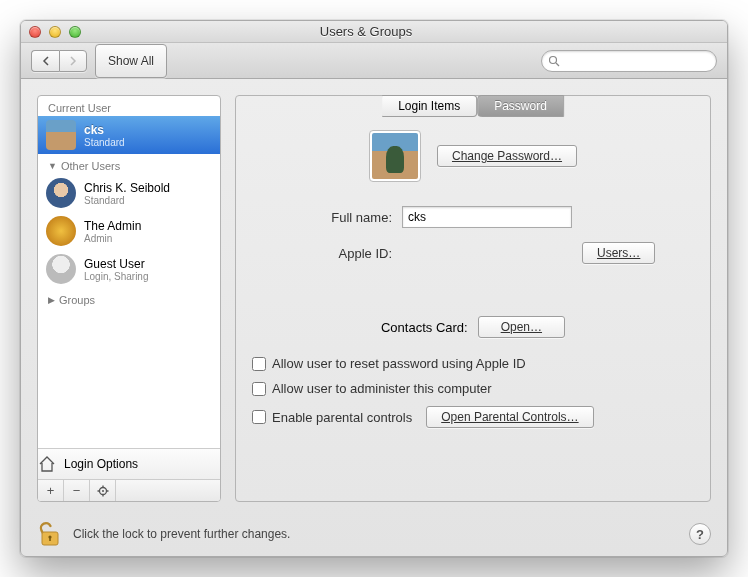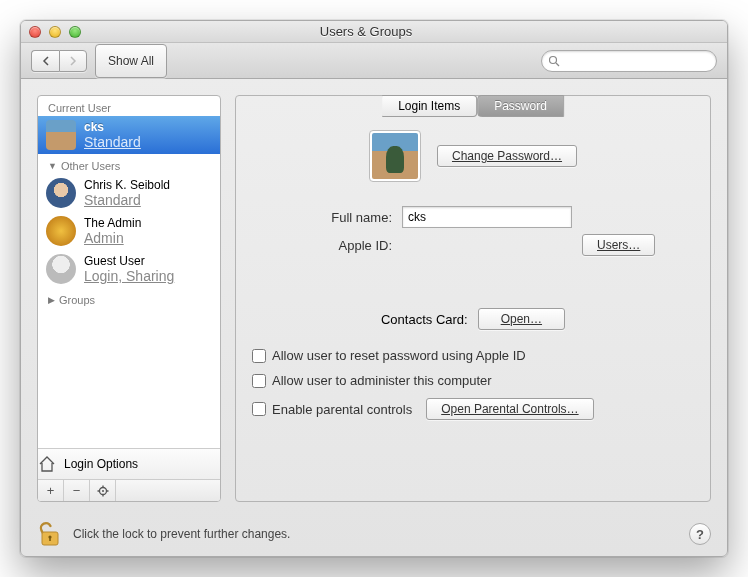--- a/index.html
+++ b/index.html
@@ -86,21 +86,21 @@
 .userlist { flex: 1; overflow: auto; }
 .section-header { font-size: 11px; color: #7a7a7a; padding: 6px 10px 2px 10px; }
 .section-header.sub { display: flex; align-items: center; gap: 4px; padding-top: 6px; }
 .disclosure { font-size: 9px; color: #7a7a7a; }
 .user-row { display: flex; align-items: center; gap: 8px; padding: 4px 8px; }
 .user-row.selected { background: linear-gradient(#5fa7e8, #2a6fd6); color: #fff; }
 .user-row.selected .sub { color: #dbe9fb; }
 .avatar { width: 30px; height: 30px; border-radius: 4px; background: #ccc; position: relative; overflow: hidden; flex-shrink: 0; }
 .avatar.round { border-radius: 50%; }
 .user-name { font-size: 12px; line-height: 14px; }
-.user-row .sub { font-size: 14px; color: #888; text-decoration: underline; }
+.user-row .sub { font-size: 10px; color: #888; }
 .user-row.selected .user-name { font-weight: bold; text-shadow: 0 -1px 0 rgba(0,0,0,0.3); }
 
 .login-options {
   border-top: 1px solid #ccc;
   display: flex; align-items: center; gap: 8px;
   padding: 6px 0; font-size: 12px;
   background: linear-gradient(#fcfcfc, #efefef);
 }
 .bottom-bar {
   border-top: 1px solid #ccc;
@@ -153,21 +153,21 @@
   background: linear-gradient(#ffffff, #ececec);
   border: 1px solid #9e9e9e;
   border-radius: 3px;
   font-size: 12px;
   padding: 3px 14px;
   color: #333;
   box-shadow: 0 1px 0 rgba(255,255,255,0.6), inset 0 1px 0 #fff;
   text-decoration: underline;
 }
 
-.form { margin-top: 24px; display: flex; flex-direction: column; gap: 6px; }
+.form { margin-top: 24px; display: flex; flex-direction: column; gap: 14px; }
 .form-row { display: flex; align-items: center; }
 .form-label { width: 150px; text-align: right; font-size: 13px; color: #333; padding-right: 10px; }
 .text-input {
   width: 170px; height: 22px; border: 1px solid #aaa;
   background: #fff; font-size: 12px; padding: 0 5px;
   box-shadow: inset 0 1px 2px rgba(0,0,0,0.15);
 }
 
 .checks { margin-top: 28px; display: flex; flex-direction: column; gap: 10px; }
 .check-row { display: flex; align-items: center; gap: 6px; font-size: 13px; color: #333; }

